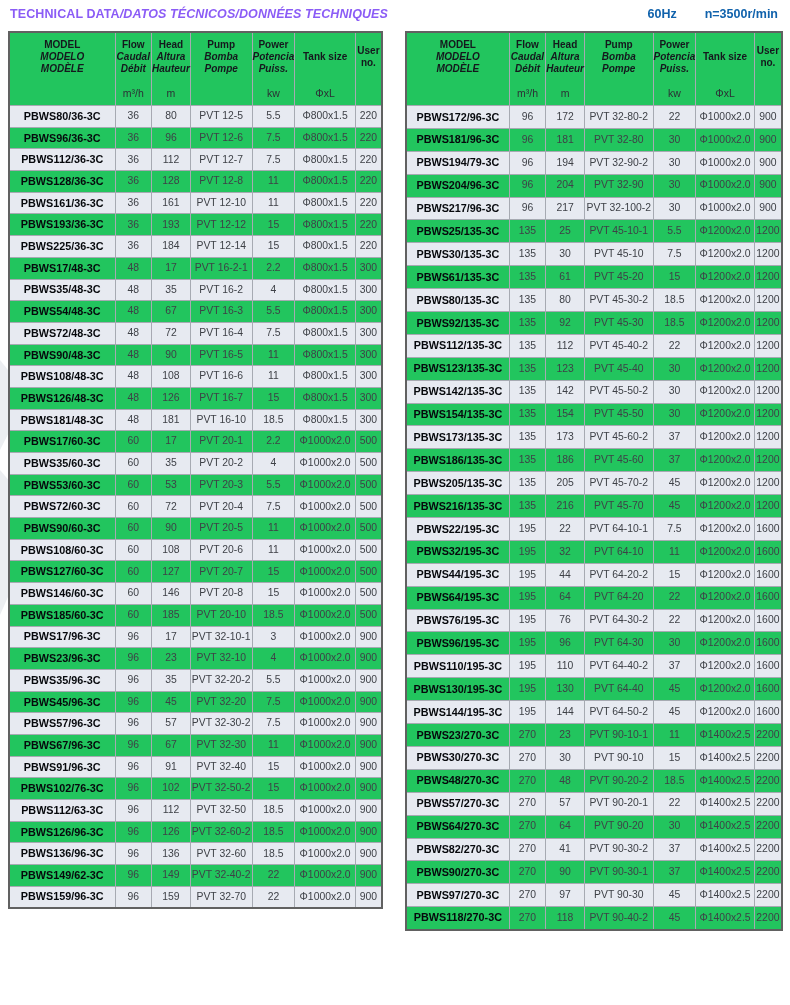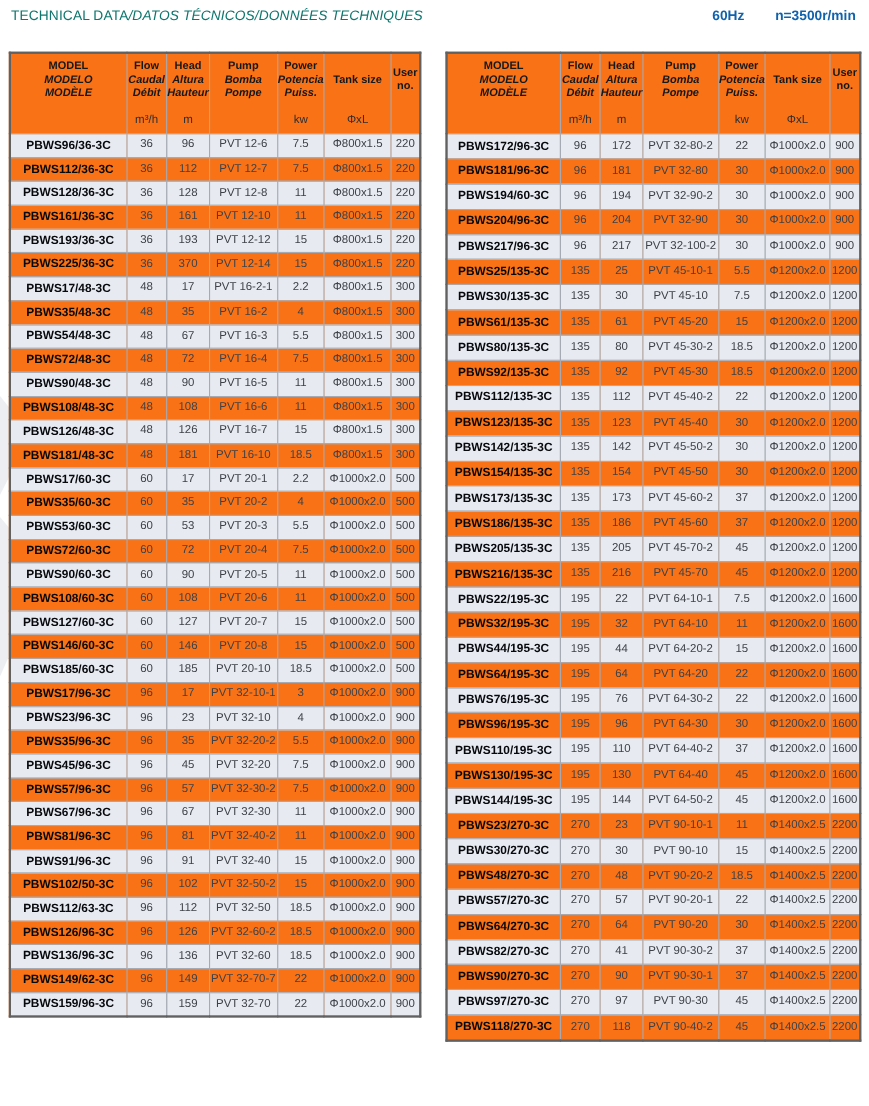--- a/index.html
+++ b/index.html
@@ -14,36 +14,35 @@
   .watermark {
     position:absolute; left:0; top:0; width:790px; height:1005px;
     z-index:0; pointer-events:none;
   }
   .content { position:relative; z-index:1; }
   .topbar {
     display:flex; justify-content:space-between; align-items:flex-start;
     padding:7px 10px 0 10px;
   }
   .page-title {
-    color:#0f766e; font-size:12.5px; font-weight:normal; letter-spacing:0.1px;
+    color:#8b5cf6; font-size:12.5px; font-weight:bold; letter-spacing:0.1px;
   }
   .page-title .rest { font-style:italic; }
   .specs {
     color:#1062ac; font-size:12.5px; font-weight:bold;
     display:flex; gap:28px; padding-right:2px;
   }
   .tables {
     display:flex; gap:22px; align-items:flex-start;
     padding:10px 7px 0 8px;
   }
   table.tbl {
     border-collapse:collapse; table-layout:fixed;
     border:2px solid #616161;
-    background:#f97316;
-    margin-top:16px;
+    background:#22c55e;
   }
   .tbl th, .tbl td { border:1px solid #a6aab2; }
   .tbl thead th { padding:0; font-size:10px; color:#15181d; vertical-align:top; }
   .hn {
     height:48px; display:flex; flex-direction:column;
     justify-content:center; align-items:center;
     line-height:1.18; white-space:nowrap; overflow:visible;
     font-weight:bold;
   }
   .hu {
@@ -153,20 +152,29 @@
             <div class="hn">
               <span>User</span>
               <span>no.</span>
             </div>
             <div class="hu"></div>
           </th>
         </tr>
       </thead>
       <tbody>
           <tr>
+            <td class="model">PBWS80/36-3C</td>
+            <td>36</td>
+            <td>80</td>
+            <td>PVT 12-5</td>
+            <td>5.5</td>
+            <td>Φ800x1.5</td>
+            <td>220</td>
+          </tr>
+          <tr>
             <td class="model">PBWS96/36-3C</td>
             <td>36</td>
             <td>96</td>
             <td>PVT 12-6</td>
             <td>7.5</td>
             <td>Φ800x1.5</td>
             <td>220</td>
           </tr>
           <tr>
             <td class="model">PBWS112/36-3C</td>
@@ -200,21 +208,21 @@
             <td>36</td>
             <td>193</td>
             <td>PVT 12-12</td>
             <td>15</td>
             <td>Φ800x1.5</td>
             <td>220</td>
           </tr>
           <tr>
             <td class="model">PBWS225/36-3C</td>
             <td>36</td>
-            <td>370</td>
+            <td>184</td>
             <td>PVT 12-14</td>
             <td>15</td>
             <td>Φ800x1.5</td>
             <td>220</td>
           </tr>
           <tr>
             <td class="model">PBWS17/48-3C</td>
             <td>48</td>
             <td>17</td>
             <td>PVT 16-2-1</td>
@@ -414,39 +422,30 @@
           <tr>
             <td class="model">PBWS67/96-3C</td>
             <td>96</td>
             <td>67</td>
             <td>PVT 32-30</td>
             <td>11</td>
             <td>Φ1000x2.0</td>
             <td>900</td>
           </tr>
           <tr>
-            <td class="model">PBWS81/96-3C</td>
-            <td>96</td>
-            <td>81</td>
-            <td>PVT 32-40-2</td>
-            <td>11</td>
-            <td>Φ1000x2.0</td>
-            <td>900</td>
-          </tr>
-          <tr>
             <td class="model">PBWS91/96-3C</td>
             <td>96</td>
             <td>91</td>
             <td>PVT 32-40</td>
             <td>15</td>
             <td>Φ1000x2.0</td>
             <td>900</td>
           </tr>
           <tr>
-            <td class="model">PBWS102/50-3C</td>
+            <td class="model">PBWS102/76-3C</td>
             <td>96</td>
             <td>102</td>
             <td>PVT 32-50-2</td>
             <td>15</td>
             <td>Φ1000x2.0</td>
             <td>900</td>
           </tr>
           <tr>
             <td class="model">PBWS112/63-3C</td>
             <td>96</td>
@@ -471,21 +470,21 @@
             <td>136</td>
             <td>PVT 32-60</td>
             <td>18.5</td>
             <td>Φ1000x2.0</td>
             <td>900</td>
           </tr>
           <tr>
             <td class="model">PBWS149/62-3C</td>
             <td>96</td>
             <td>149</td>
-            <td>PVT 32-70-7</td>
+            <td>PVT 32-40-2</td>
             <td>22</td>
             <td>Φ1000x2.0</td>
             <td>900</td>
           </tr>
           <tr>
             <td class="model">PBWS159/96-3C</td>
             <td>96</td>
             <td>159</td>
             <td>PVT 32-70</td>
             <td>22</td>
@@ -575,21 +574,21 @@
           <tr>
             <td class="model">PBWS181/96-3C</td>
             <td>96</td>
             <td>181</td>
             <td>PVT 32-80</td>
             <td>30</td>
             <td>Φ1000x2.0</td>
             <td>900</td>
           </tr>
           <tr>
-            <td class="model">PBWS194/60-3C</td>
+            <td class="model">PBWS194/79-3C</td>
             <td>96</td>
             <td>194</td>
             <td>PVT 32-90-2</td>
             <td>30</td>
             <td>Φ1000x2.0</td>
             <td>900</td>
           </tr>
           <tr>
             <td class="model">PBWS204/96-3C</td>
             <td>96</td>

